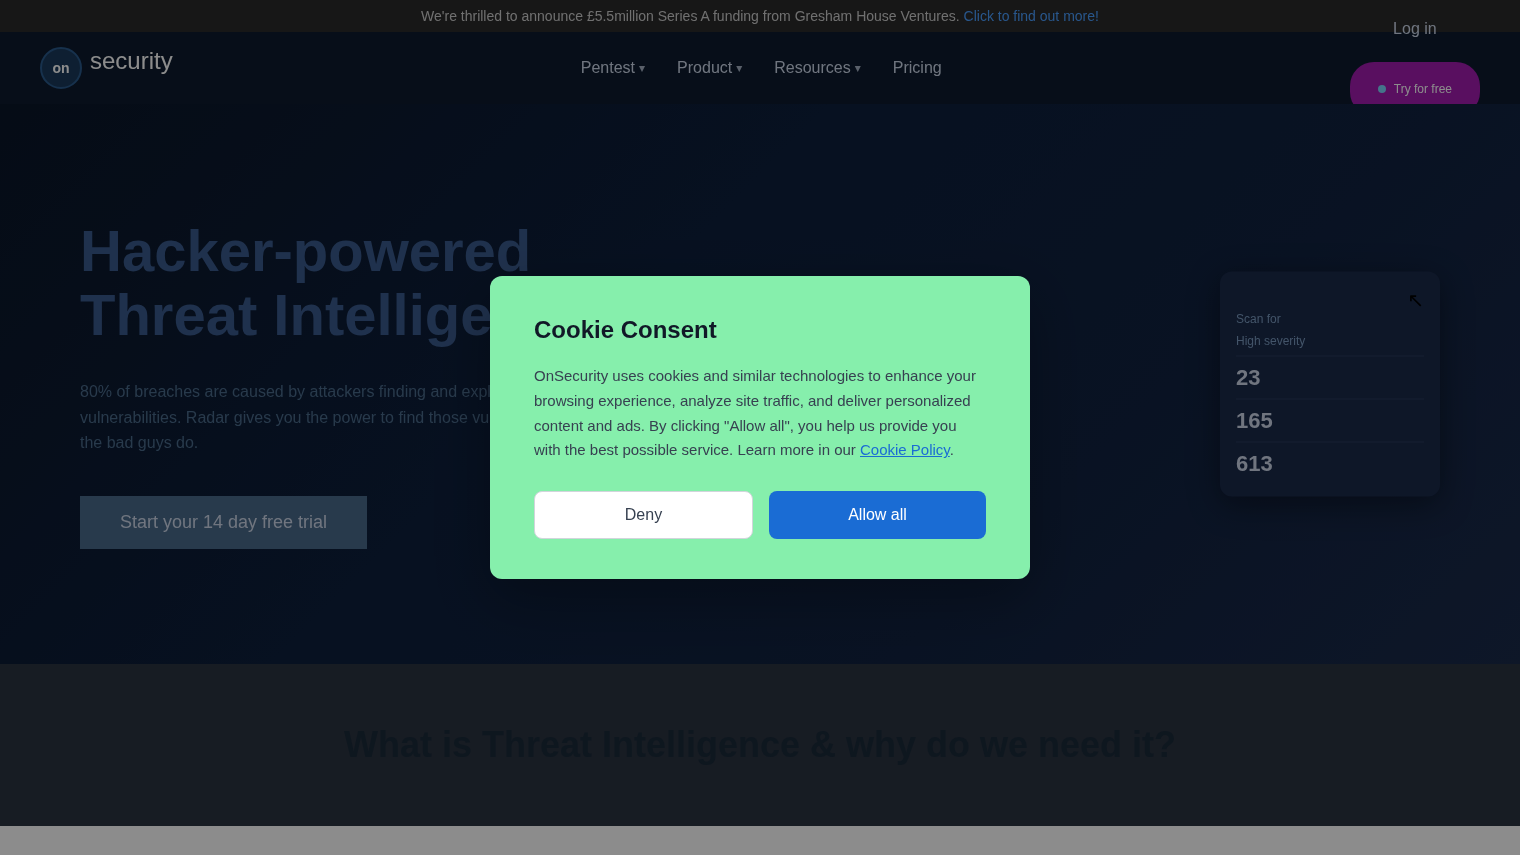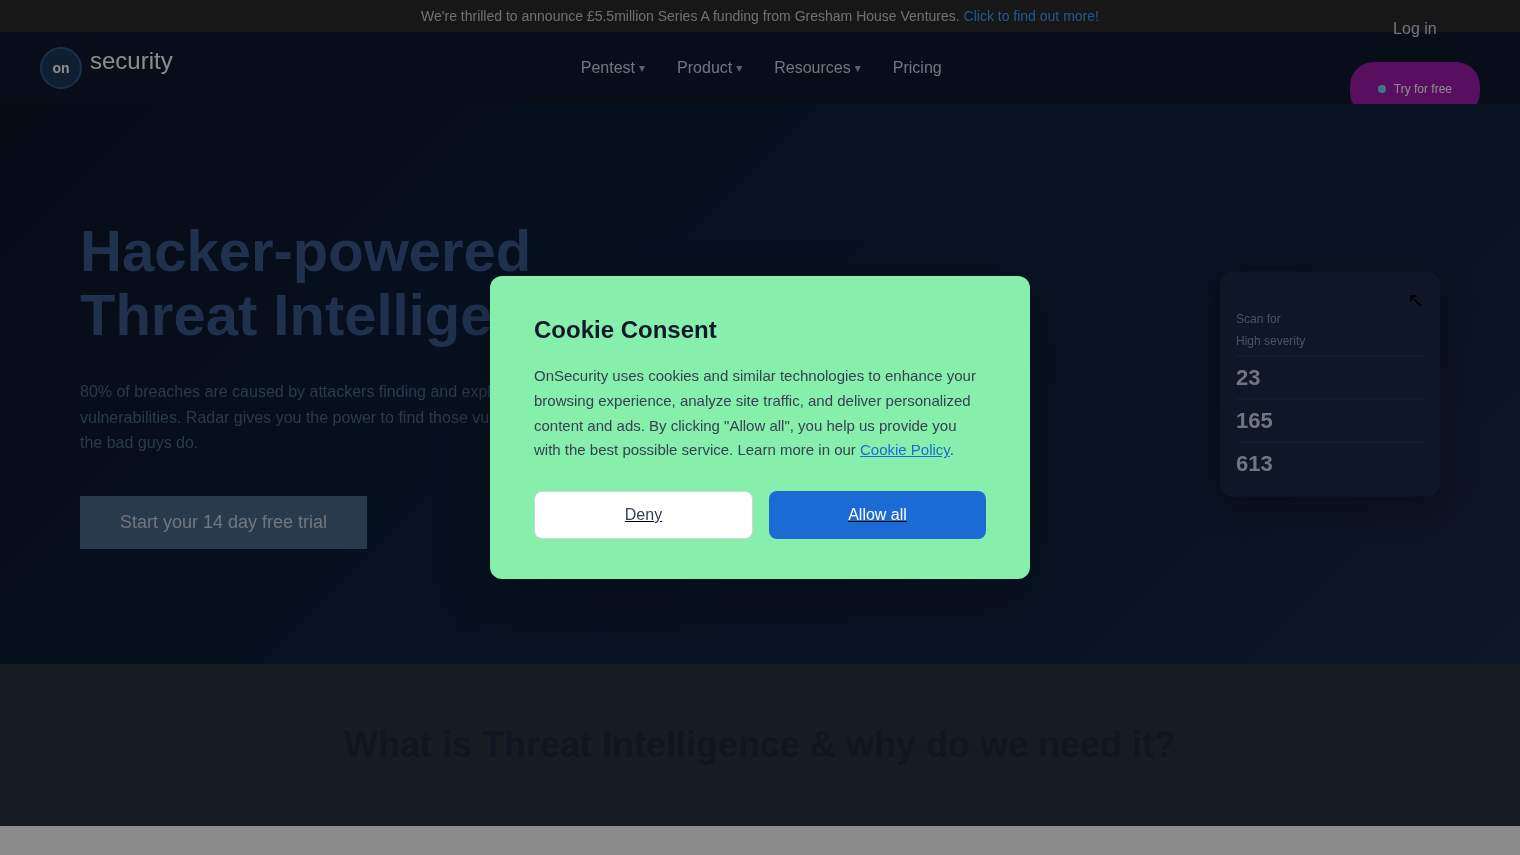--- a/index.html
+++ b/index.html
@@ -215,21 +215,20 @@
       margin-bottom: 28px;
     }
     .modal-body a {
       color: #1a6cd4;
       text-decoration: underline;
     }
     .modal-actions {
       display: flex;
       gap: 16px;
       justify-content: flex-start;
-      text-decoration: underline;
     }
     .deny-btn {
       flex: 1;
       padding: 14px 0;
       border: 1.5px solid #d1d5db;
       border-radius: 8px;
       background: #ffffff;
       color: #374151;
       font-size: 16px;
       font-weight: 500;

